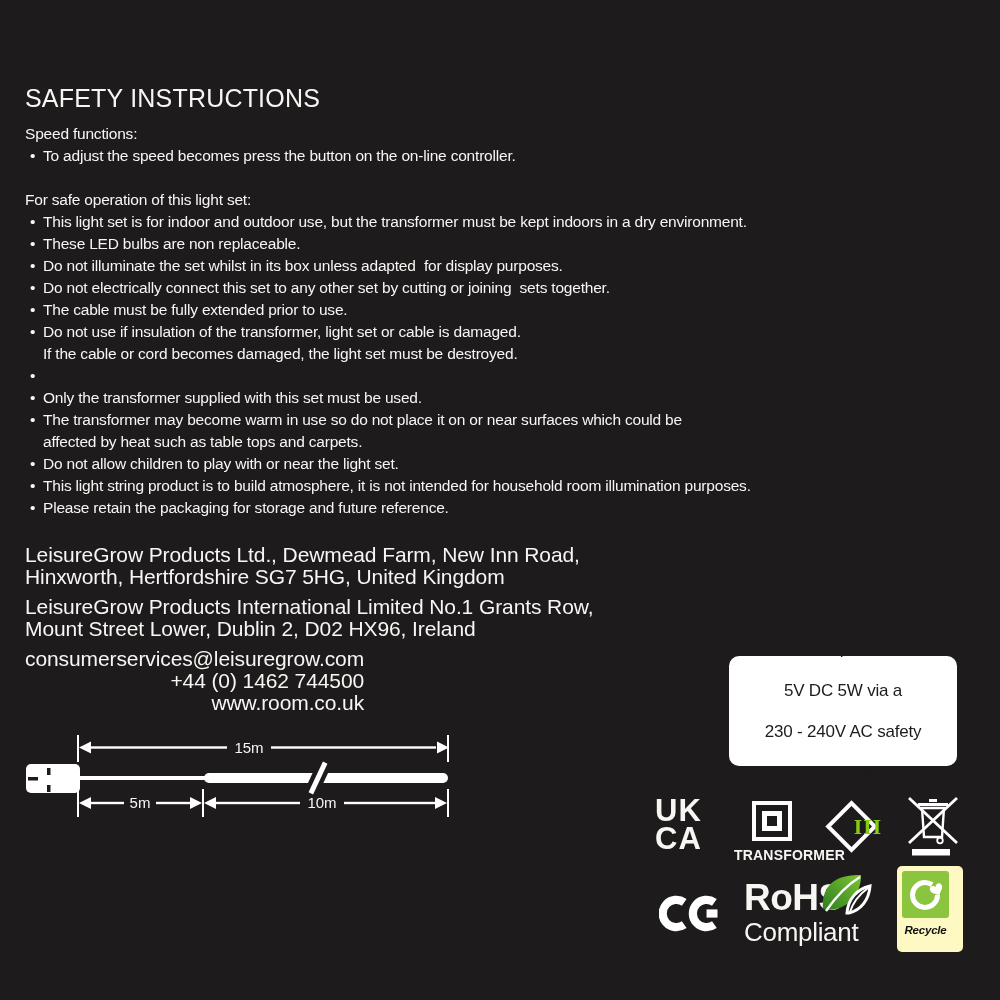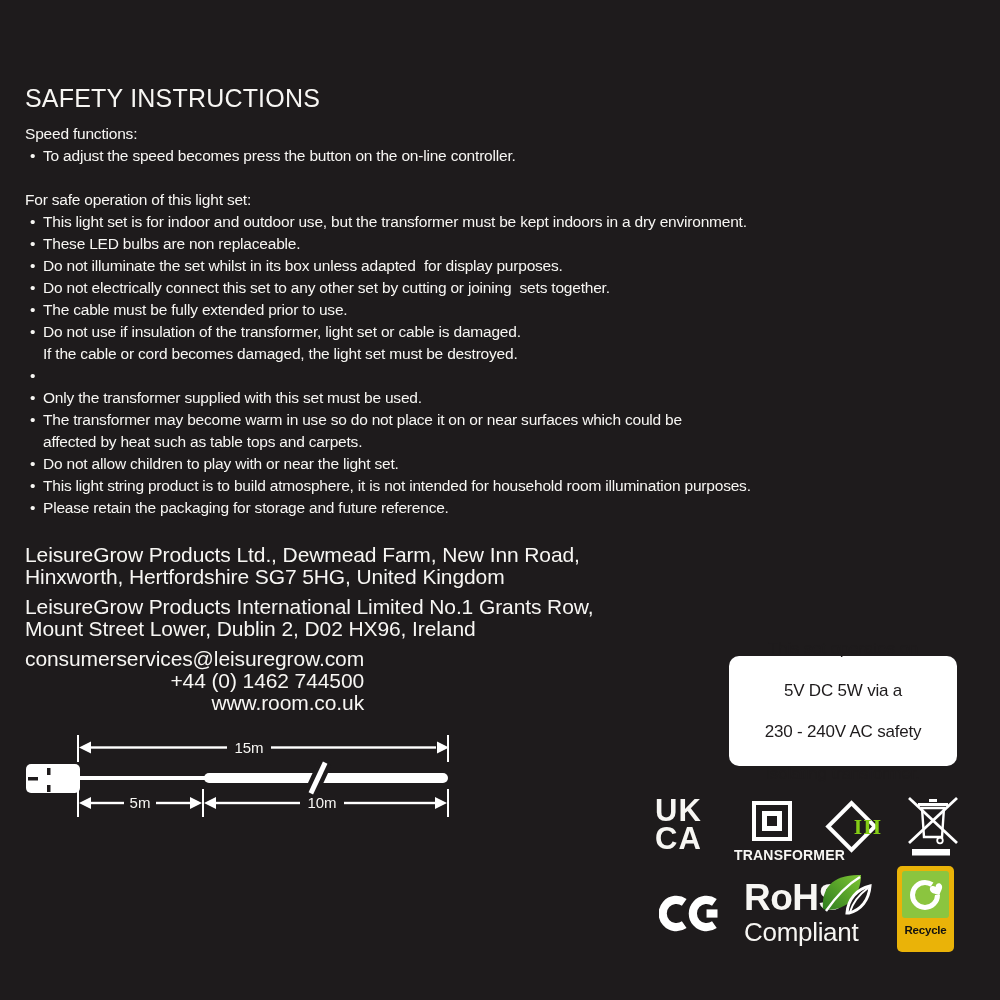--- a/index.html
+++ b/index.html
@@ -39,21 +39,21 @@
   .c3-diamond{position:absolute;left:7px;top:7px;width:37px;height:37px;background:#fff;transform:rotate(45deg);}
   .c3-inner{position:absolute;left:4px;top:4px;width:29px;height:29px;background:#1e1b1c;}
   .c3-text{position:absolute;left:16px;top:0;width:52px;height:52px;display:flex;align-items:center;justify-content:center;
     font-family:"DejaVu Serif",serif;font-weight:bold;font-size:18px;letter-spacing:1px;color:#84cc16;}
   .weee{left:906px;top:795px;}
   .ce{left:659px;top:887px;}
   .rohs{left:744px;top:879px;line-height:1;}
   .rohs .r1{font-size:37px;font-weight:bold;letter-spacing:-.5px;}
   .rohs .r2{font-size:26px;font-weight:400;margin-top:3px;letter-spacing:-.3px;}
   .leaf{left:817px;top:868px;}
-  .recycle-card{left:897px;top:866px;width:57px;height:86px;background:#eab308;border-radius:5px;}
+  .recycle-card{left:897px;top:866px;width:66px;height:86px;background:#fef9c3;border-radius:5px;font-style:italic;}
   .recycle-sq{position:absolute;left:5px;top:5px;width:47px;height:47px;background:#8bc53f;border-radius:3px;}
   .recycle-label{position:absolute;left:0;top:58px;width:57px;text-align:center;color:#111;
     font-size:11.5px;font-weight:bold;letter-spacing:-.2px;}
 </style>
 </head>
 <body>
 
 <div class="page">
 
   <div class="abs title">SAFETY INSTRUCTIONS</div>

